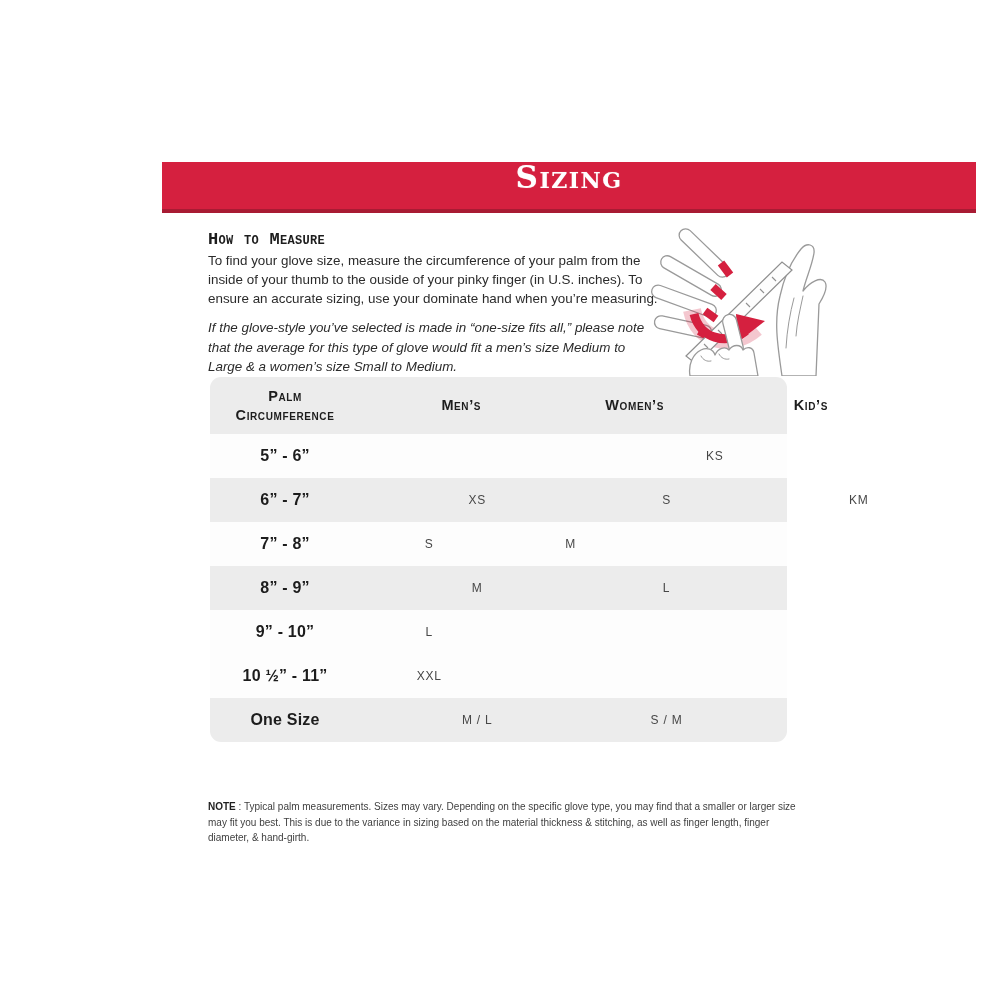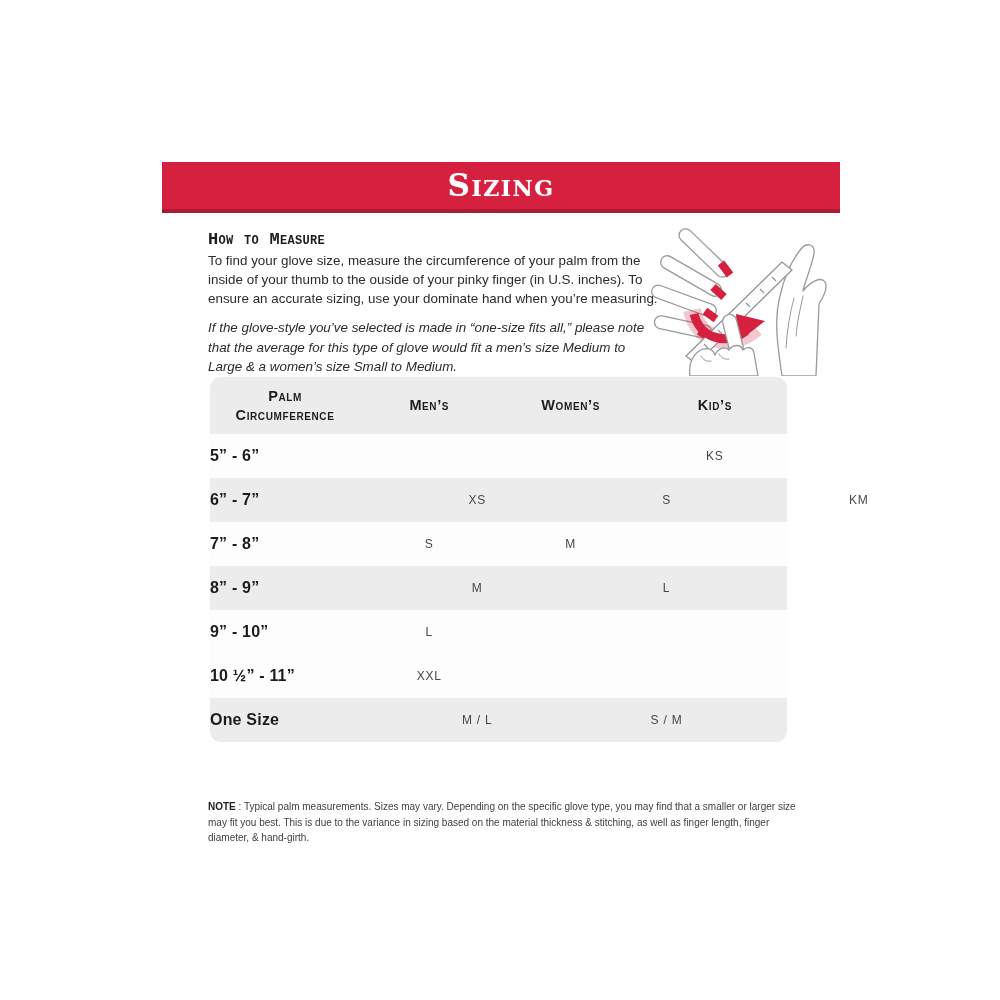--- a/index.html
+++ b/index.html
@@ -2,23 +2,23 @@
 <html><head>
 <meta charset="utf-8">
 <style>
   html,body { margin:0; padding:0; background:#fff; }
   body {
     width:1000px; height:1000px; position:relative; overflow:hidden;
     font-family:"Liberation Sans", sans-serif; color:#2b2b2b;
   }
   
   .banner {
-    position:absolute; left:162px; top:162px; width:678px; height:47px;
+    position:absolute; left:162px; top:162px; width:814px; height:47px;
     background:#d5203f; border-bottom:4px solid #a81b33;
-    display:flex; align-items:center; justify-content:center;
+    display:flex; justify-content:center;
   }
   .banner-title {
     font-family:"DejaVu Serif", serif; font-variant:small-caps; font-weight:700;
     color:#ffffff; font-size:31px; letter-spacing:1.5px; line-height:1;
     text-shadow:0 0 1px rgba(255,255,255,.4);
   }
   
   .howto { position:absolute; left:208px; top:230px; width:450px; }
   .howto-heading {
     font-family:Liberation Mono, monospace; font-variant:small-caps; font-weight:700;
@@ -26,34 +26,34 @@
   }
   .howto p { margin:2px 0 0 0; font-size:13.4px; line-height:1.43; color:#2b2b2b; }
   .howto p.second { margin-top:10px;font-style:italic; }
   
   .illustration { position:absolute; left:634px; top:216px; width:198px; height:160px; }
   
   .size-table { position:absolute; left:210px; top:377px; width:577px; }
   .t-head {
     background:#ececec; border-radius:11px 11px 0 0;
     display:grid; grid-template-columns:26% 24% 25% 25%;
-    align-items:center; height:57px;
+    align-items:center; height:57px;gap:32px;
   }
   .t-head .col {
     text-align:center; font-weight:700; font-variant:small-caps;
     font-size:14.5px; letter-spacing:.6px; color:#1d1d1d; line-height:1.3;
     padding:0 10px;
   }
   .t-row {
     display:grid; grid-template-columns:26% 24% 25% 25%;
     align-items:center; height:44px; background:#fdfdfd;
   }
   .t-row.alt { background:#ececec;gap:48px; }
   .t-row.last { border-radius:0 0 11px 11px; }
-  .c-palm { text-align:left; font-weight:700; font-size:16px; color:#1c1c1c; letter-spacing:.2px; }
+  .c-palm { text-align:center; font-weight:700; font-size:16px; color:#1c1c1c; letter-spacing:.2px; }
   .c-size { text-align:center; font-size:12px; color:#474747; letter-spacing:.8px; }
   
   .note {
     position:absolute; left:208px; top:799px; width:588px;
     font-size:10px; line-height:1.55; color:#3f3f3f;
   }
   .note .note-label { font-weight:700; color:#1f1f1f; }
 </style>
 </head>
 <body>

